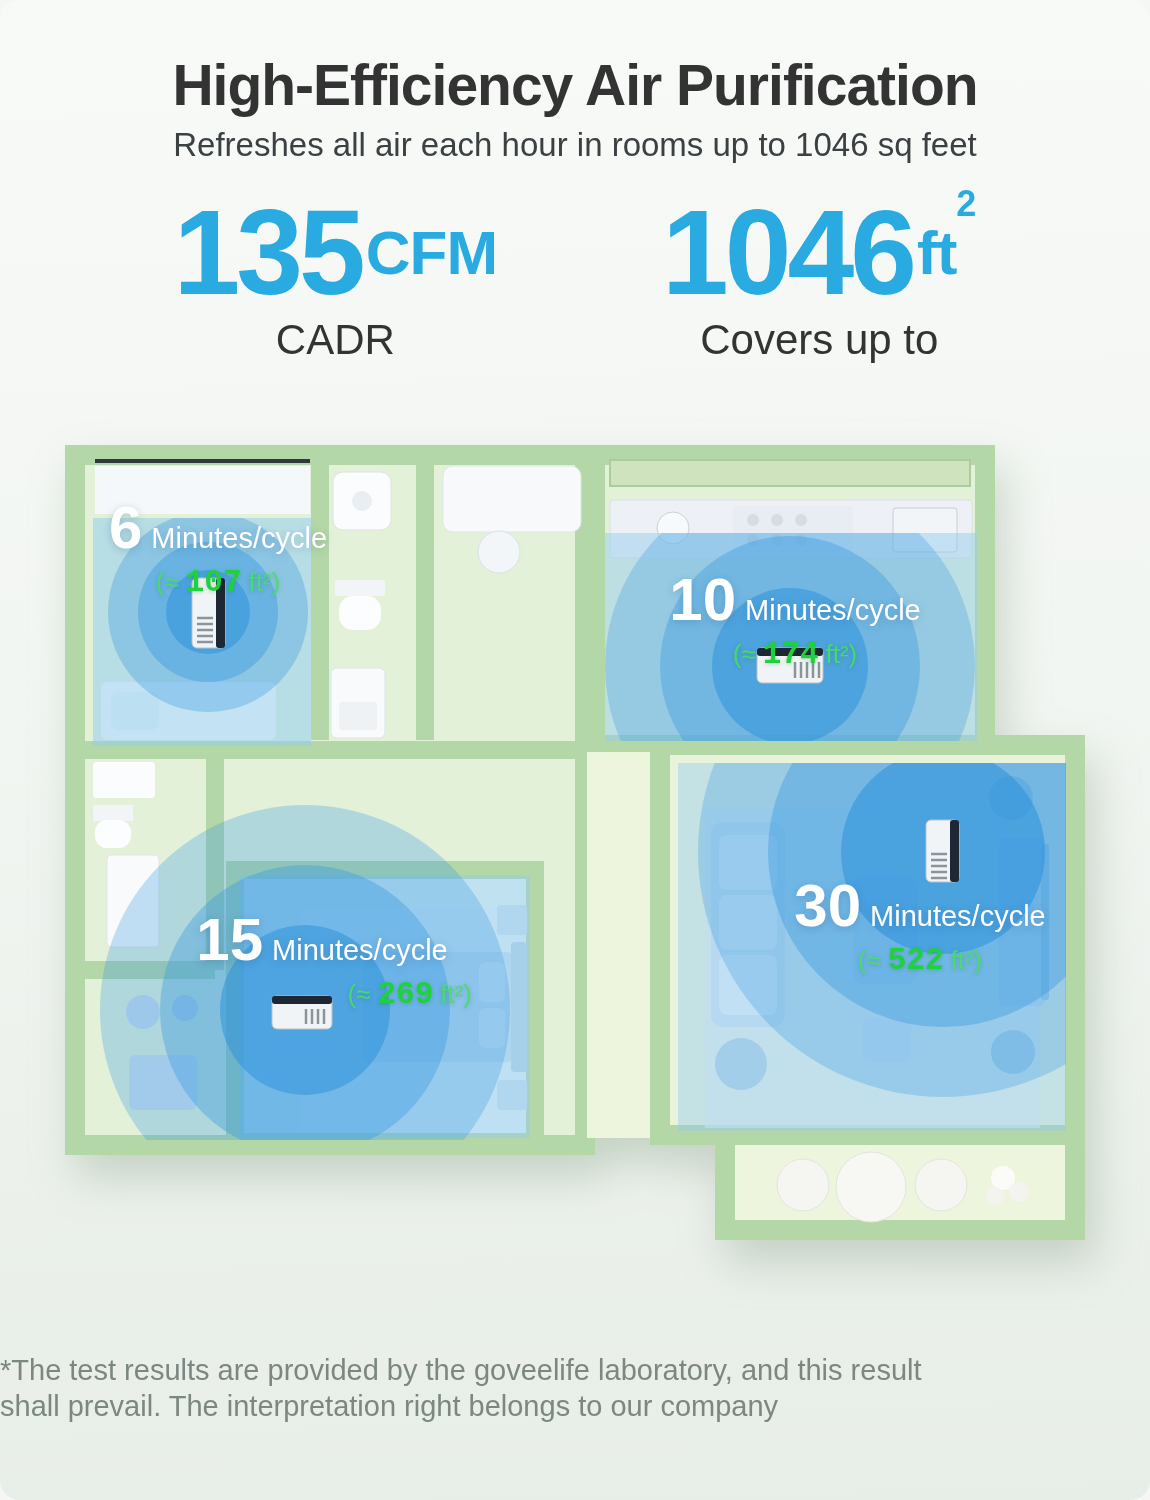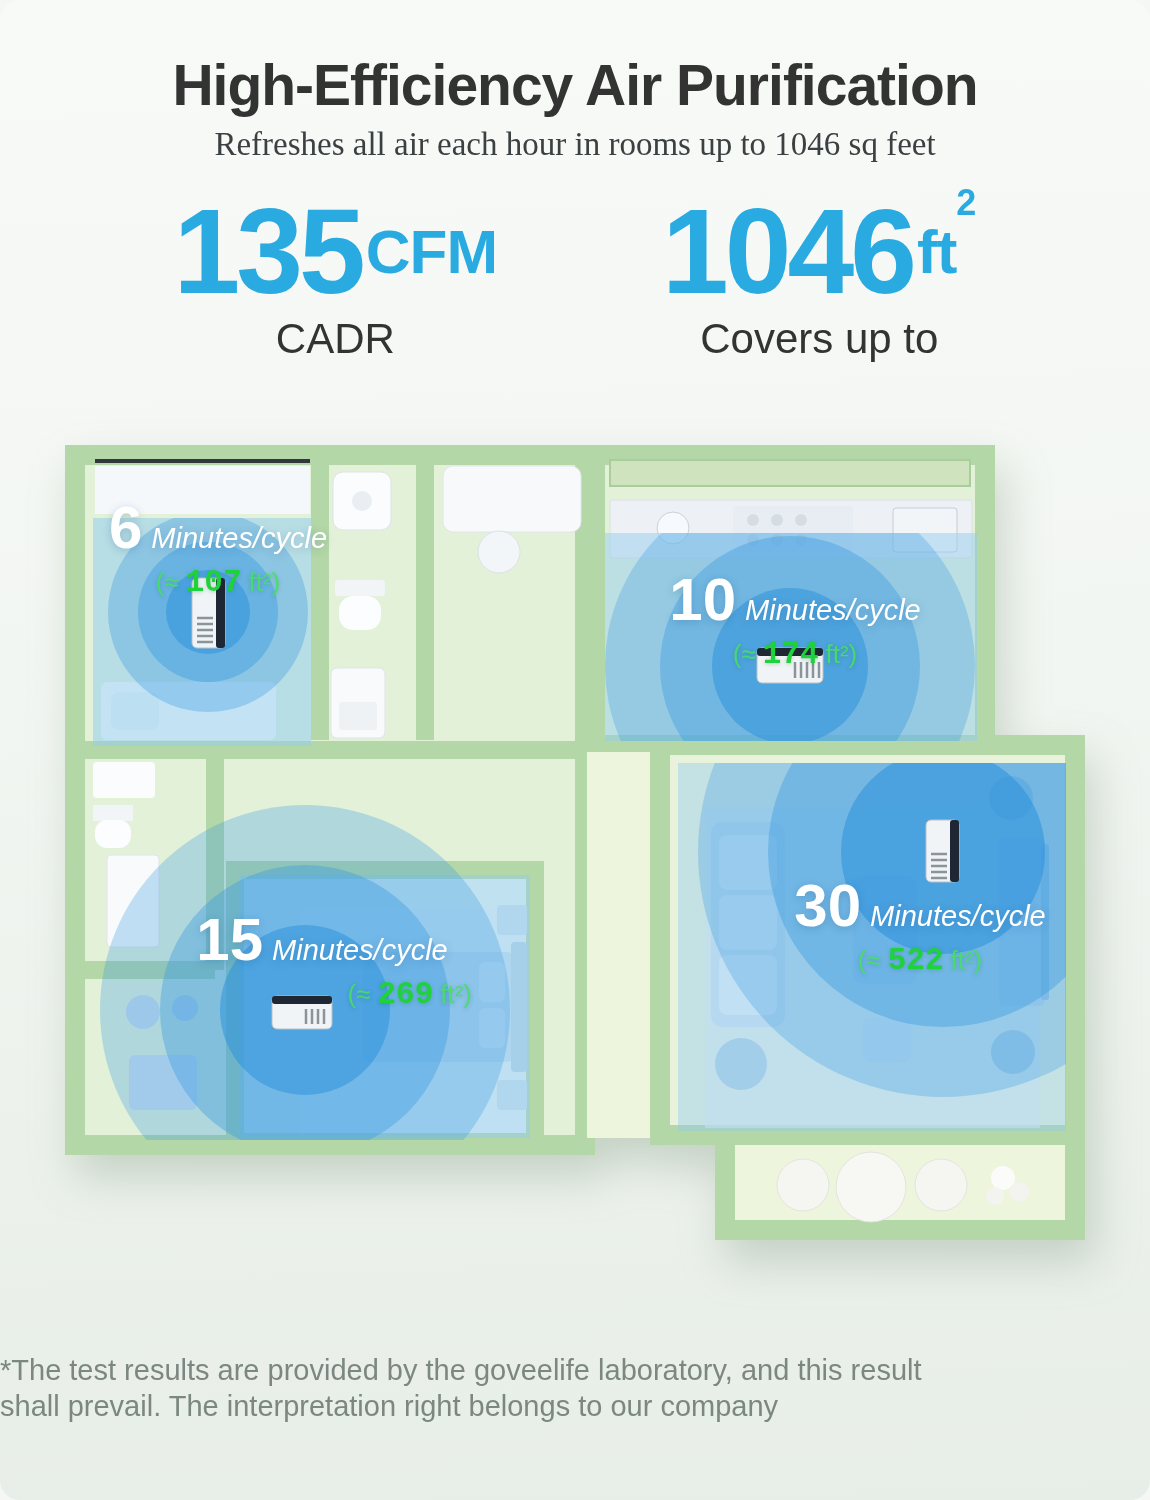--- a/index.html
+++ b/index.html
@@ -12,41 +12,41 @@
     position:relative;width:1150px;height:1500px;overflow:hidden;
     background:linear-gradient(178deg,#f8faf8 0%,#f2f6f2 45%,#e7ede7 100%);
     border-radius:20px;
   }
   
   .title{
     margin:52px 0 8px 0;text-align:center;
     font-size:57px;font-weight:700;letter-spacing:-1px;color:#333;
   }
   .subtitle{
-    margin:0;text-align:center;font-size:33px;font-weight:400;color:#3b4043;font-family:Liberation Serif, serif;
+    margin:0;text-align:center;font-size:33px;font-weight:400;color:#3b4043;
   }
   
   .stats{display:flex;justify-content:center;gap:165px;margin-top:28px;}
   .stat{text-align:center;}
   .stat-value-row{display:flex;align-items:center;justify-content:center;}
   .stat-value{font-size:120px;font-weight:700;line-height:1;letter-spacing:-4px;color:#29abe2;}
   .stat-unit{font-size:62px;font-weight:700;color:#29abe2;margin-left:4px;letter-spacing:-1px;}
   .stat-sup{font-size:36px;font-weight:700;color:#29abe2;position:relative;top:-48px;}
   .stat-label{margin-top:4px;font-size:42px;color:#333;}
   
   .plan{position:absolute;left:65px;top:440px;width:1020px;height:800px;}
   .plan svg{filter:drop-shadow(10px 22px 22px rgba(110,140,110,0.30));}
   
   .room-label{
     position:absolute;width:300px;text-align:center;color:#fff;
     text-shadow:0 2px 8px rgba(25,80,130,0.25);
   }
   .rl-top{display:flex;align-items:baseline;justify-content:center;gap:9px;line-height:1;}
   .rl-num{font-size:60px;font-weight:700;}
-  .rl-cycle{font-size:29px;font-weight:400;font-style:italic;}
+  .rl-cycle{font-size:29px;font-weight:400;}
   .rl-area{margin-top:7px;font-size:26px;font-weight:400;color:rgba(70,224,100,0.88);text-shadow:0 1px 4px rgba(20,90,40,0.25);}
   .rl-a-val{font-size:31px;font-weight:700;color:#1fd13c;margin:0 7px;font-family:Liberation Mono, monospace;}
   
   .footnote{
     position:absolute;left:0;top:1352px;width:1150px;text-align:left;
     font-size:29px;line-height:1.25;color:#7c8781;
   }
 </style>
 </head>
 <body>

